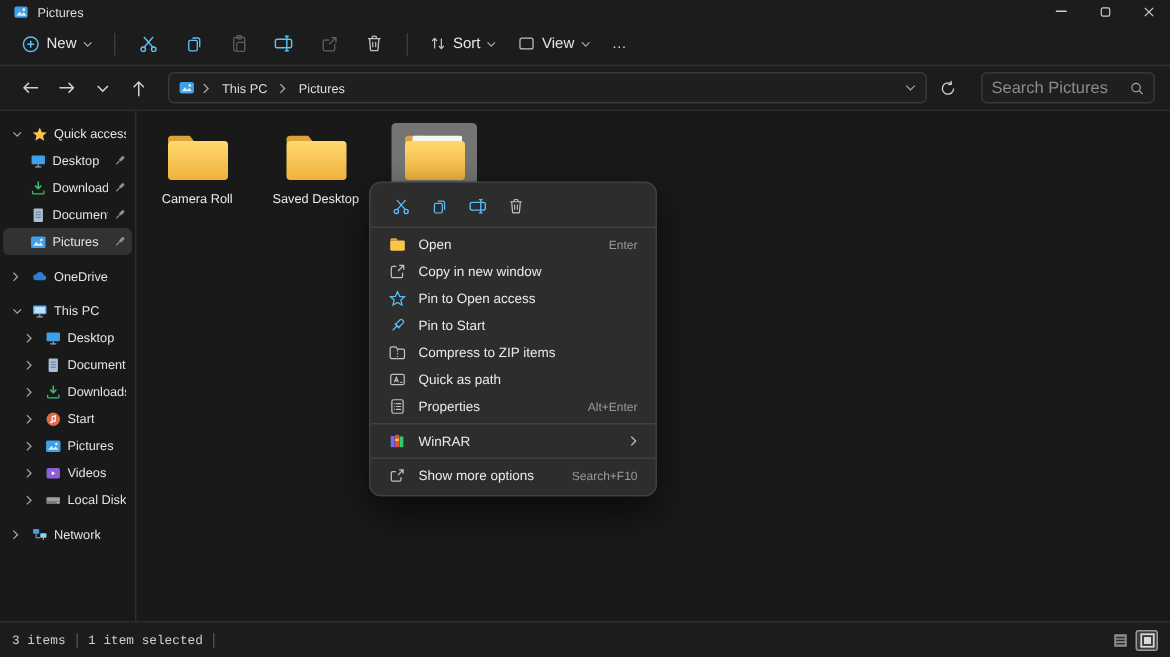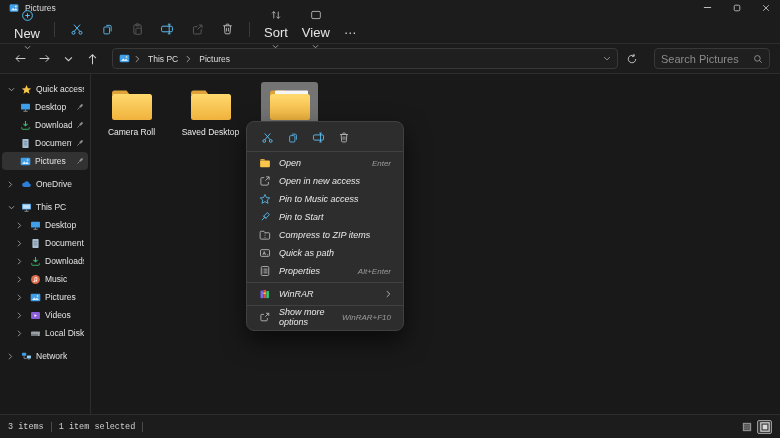--- a/index.html
+++ b/index.html
@@ -9,21 +9,21 @@
 
   
   .titlebar { height:15px; display:flex; align-items:center; padding-left:9px; flex:0 0 auto; }
   .titlebar .app-ic { width:10px; height:10px; margin-right:6px; display:inline-flex; }
   .titlebar .title { font-size:8.5px; color:#dedede; }
   .win-controls { margin-left:auto; display:flex; height:100%; }
   .win-controls .wc { width:29px; height:15px; display:flex; align-items:center; justify-content:center; background:none; border:none; color:#cfcfcf; cursor:default; }
 
   
   .toolbar { height:29px; display:flex; align-items:center; padding:0 8px; gap:2px; border-bottom:1px solid #2d2d2d; flex:0 0 auto; }
-  .tbtn { display:flex; align-items:center; gap:4px; background:none; border:none; color:#e6e6e6; font-size:13px; padding:3px 6px; border-radius:4px; font-family:inherit;flex-direction:column; }
+  .tbtn { display:flex; align-items:center; gap:4px; background:none; border:none; color:#e6e6e6; font-size:10px; padding:3px 6px; border-radius:4px; font-family:inherit; }
   .ibtn { display:flex; align-items:center; justify-content:center; background:none; border:none; width:28px; height:22px; border-radius:4px; }
   .vsep { width:1px; height:15px; background:#3a3a3a; margin:0 6px; }
   .c-blue { color:#5cc0f5; } .c-dim { color:#5d5d5d; } .c-lt { color:#c2c2c2; } .c-mid { color:#a9a9a9; }
   .ellipsis-btn { letter-spacing:1px; color:#d5d5d5; }
 
   
   .navrow { height:30px; display:flex; align-items:center; padding:0 10px; gap:4px; border-bottom:1px solid #2d2d2d; flex:0 0 auto; }
   .nbtn { background:none; border:none; width:20px; height:20px; display:flex; align-items:center; justify-content:center; color:#cfcfcf; border-radius:4px; }
   .addressbox { flex:1 1 auto; height:21px; margin-left:6px; border:1px solid #383838; background:#1f1f1f; border-radius:4px; display:flex; align-items:center; padding:0 6px; gap:5px; max-width:522px; }
   .addressbox .crumb { font-size:8.5px; color:#dfdfdf; padding:1px 3px; border-radius:3px; }
@@ -46,21 +46,21 @@
   .sgap { height:5px; }
 
   .content { flex:1 1 auto; position:relative; padding:8px 0 0 12px; }
   .tiles { display:flex; gap:22px; align-items:flex-start; }
   .tile { width:57px; padding-top:6px; display:flex; flex-direction:column; align-items:center; border-radius:3px; }
   .tile .fname { margin-top:5px; font-size:8.5px; color:#ececec; text-align:center; height:12px; white-space:nowrap; }
   .tile.sel { background:#747474; }
   .tile.sel .fname { align-self:flex-start; padding-left:10px; color:#fff; }
 
   
-  .cmenu { position:absolute; left:246px; top:121px; width:158px; background:#2d2d2d; border:1px solid #404040; border-radius:8px; box-shadow:0 10px 24px rgba(0,0,0,.6); padding:3px 0 4px 0; z-index:50;font-style:italic; }
+  .cmenu { position:absolute; left:246px; top:121px; width:192px; background:#2d2d2d; border:1px solid #404040; border-radius:8px; box-shadow:0 10px 24px rgba(0,0,0,.6); padding:3px 0 4px 0; z-index:50; }
   .cmenu .icrow { height:24px; display:flex; align-items:center; gap:13px; padding:0 14px; }
   .cmenu .icrow .mic { display:flex; }
   .cmenu .msep { height:1px; background:#414141; margin:2px 0; }
   .mi { height:18px; display:flex; align-items:center; gap:8px; padding:0 12px; font-size:9px; color:#eaeaea; }
   .mi .mic { width:12px; height:12px; flex:0 0 auto; display:flex; }
   .mi .short { margin-left:auto; color:#9a9a9a; font-size:8px; }
   .mi .subarrow { margin-left:auto; color:#bdbdbd; display:flex; }
 
   
   .statusbar { height:24px; flex:0 0 auto; border-top:1px solid #2d2d2d; background:#1c1c1c; display:flex; align-items:center; padding:0 8px; gap:7px; font-size:8.5px; color:#cfcfcf;font-family:Liberation Mono, monospace; }
@@ -432,21 +432,21 @@
             </svg>
           </span>
         <span class="sic">
             <svg width="11" height="11" viewBox="0 0 16 16">
               <circle cx="8" cy="8" r="6.5" fill="#e06a47"></circle>
               <path d="M7 11 V5.5 l3-0.8 V10" stroke="#fff" stroke-width="1.1" fill="none"></path>
               <circle cx="6" cy="11" r="1.1" fill="#fff"></circle>
               <circle cx="9" cy="10" r="1.1" fill="#fff"></circle>
             </svg>
           </span>
-        <span class="lbl">Music</span>
+        <span class="lbl">Start</span>
       </div>
       <div class="srow indent2">
         <span class="chev">
             <svg width="5" height="7" viewBox="0 0 6 9">
               <path d="M1 1 L4.5 4.5 L1 8" fill="none" stroke="currentColor" stroke-width="1.1"></path>
             </svg>
           </span>
         <span class="sic">
             <svg width="11" height="11" viewBox="0 0 16 16">
               <rect x="1" y="2.5" width="14" height="11" rx="1.5" fill="#3f9fe8"></rect>
@@ -599,29 +599,29 @@
       <span>Open</span>
       <span class="short">Enter</span>
     </div>
     <div class="mi">
       <span class="mic c-lt">
           <svg width="12" height="12" viewBox="0 0 16 16">
             <path d="M7 3.5 H4 a1.5 1.5 0 0 0 -1.5 1.5 v7 a1.5 1.5 0 0 0 1.5 1.5 h7 a1.5 1.5 0 0 0 1.5 -1.5 V9" fill="none" stroke="currentColor" stroke-width="1.1"></path>
             <path d="M9.5 2.5 H13.5 V6.5 M13.5 2.5 L8.5 7.5" fill="none" stroke="currentColor" stroke-width="1.1"></path>
           </svg>
         </span>
-      <span>Open in new access</span>
+      <span>Copy in new window</span>
     </div>
     <div class="mi">
       <span class="mic c-blue">
           <svg width="12" height="12" viewBox="0 0 16 16">
             <path d="M8 2 L9.9 6.1 L14.3 6.5 L11 9.4 L12 13.8 L8 11.5 L4 13.8 L5 9.4 L1.7 6.5 L6.1 6.1 Z" fill="none" stroke="currentColor" stroke-width="1.1"></path>
           </svg>
         </span>
-      <span>Pin to Music access</span>
+      <span>Pin to Open access</span>
     </div>
     <div class="mi">
       <span class="mic c-blue">
           <svg width="12" height="12" viewBox="0 0 16 16">
             <g transform="rotate(45 8 8)">
               <rect x="6" y="1.5" width="4" height="7" rx="1.2" fill="none" stroke="currentColor" stroke-width="1.1"></rect>
               <path d="M5 8.5 h6 M8 8.5 V14" stroke="currentColor" stroke-width="1.1" fill="none"></path>
             </g>
           </svg>
         </span>
@@ -675,17 +675,17 @@
     </div>
     <div class="msep"></div>
     <div class="mi">
       <span class="mic c-lt">
           <svg width="12" height="12" viewBox="0 0 16 16">
             <path d="M6.5 4.5 H3.8 a1.3 1.3 0 0 0 -1.3 1.3 v6 a1.3 1.3 0 0 0 1.3 1.3 h6 a1.3 1.3 0 0 0 1.3 -1.3 V9.5" fill="none" stroke="currentColor" stroke-width="1.1"></path>
             <path d="M9.5 3 H13 V6.5 M13 3 L8.5 7.5" fill="none" stroke="currentColor" stroke-width="1.1"></path>
           </svg>
         </span>
       <span>Show more options</span>
-      <span class="short">WinRAR+F10</span>
+      <span class="short">Search+F10</span>
     </div>
   </div>
 
 </div>
 
 </body></html>

